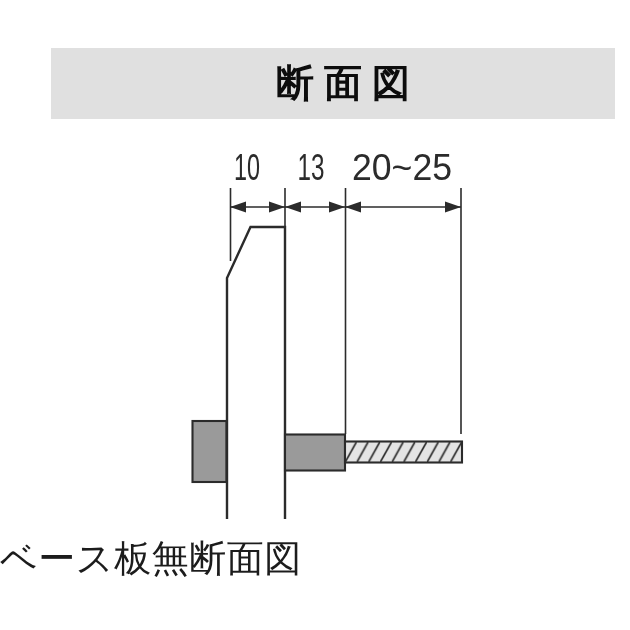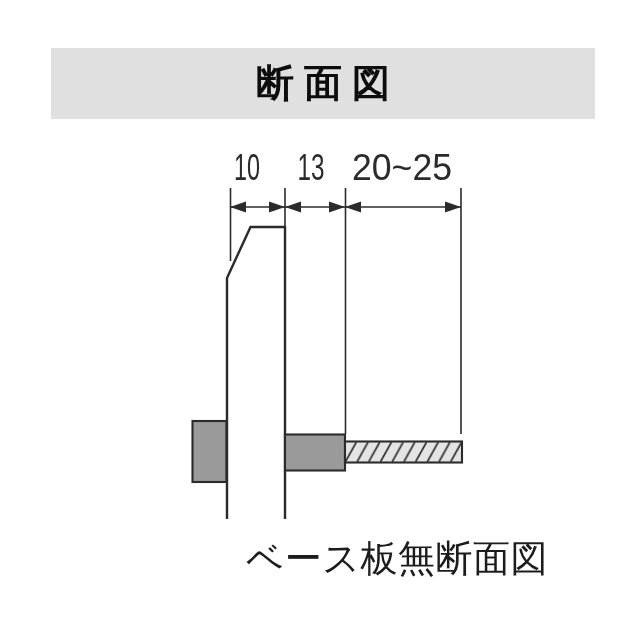--- a/index.html
+++ b/index.html
@@ -4,39 +4,39 @@
 <style>
   html,body{margin:0;padding:0;}
   body{
     width:630px;height:630px;position:relative;overflow:hidden;
     background:#ffffff;
     font-family:"Liberation Sans", sans-serif;
   }
   .header-bar{
     position:absolute;left:51px;top:48px;width:544px;height:71px;
     background:#e0e0e0;
-    display:flex;align-items:center;justify-content:center;
+    display:flex;align-items:center;justify-content:center;padding-left:20px;
   }
   .header-title{
     font-size:38px;font-weight:bold;color:#0d0d0d;
     letter-spacing:10px;margin-right:-10px;
     white-space:nowrap;
   }
   .diagram-svg{position:absolute;left:0;top:0;}
   .thinline{stroke:#2b2b2b;stroke-width:1.6;fill:none;}
   .outline{stroke:#2b2b2b;stroke-width:2.4;stroke-linejoin:miter;}
   .blockline{stroke:#2b2b2b;stroke-width:2.1;}
   .arrow{fill:#2b2b2b;stroke:none;}
   .dimtext{
     font-family:"Liberation Sans", sans-serif;
     font-size:36px;fill:#2b2b2b;text-anchor:middle;
   }
   .caption{
     position:absolute;left:0;top:538px;width:548px;height:42px;
-    line-height:42px;text-align:right;
+    line-height:42px;text-align:left;
     font-size:37px;font-weight:500;color:#1c1c1c;
     letter-spacing:0.5px;white-space:nowrap;
   }
 </style>
 </head>
 <body>
 
 <div class="header-bar">
   <div class="header-title">断面図</div>
 </div>

